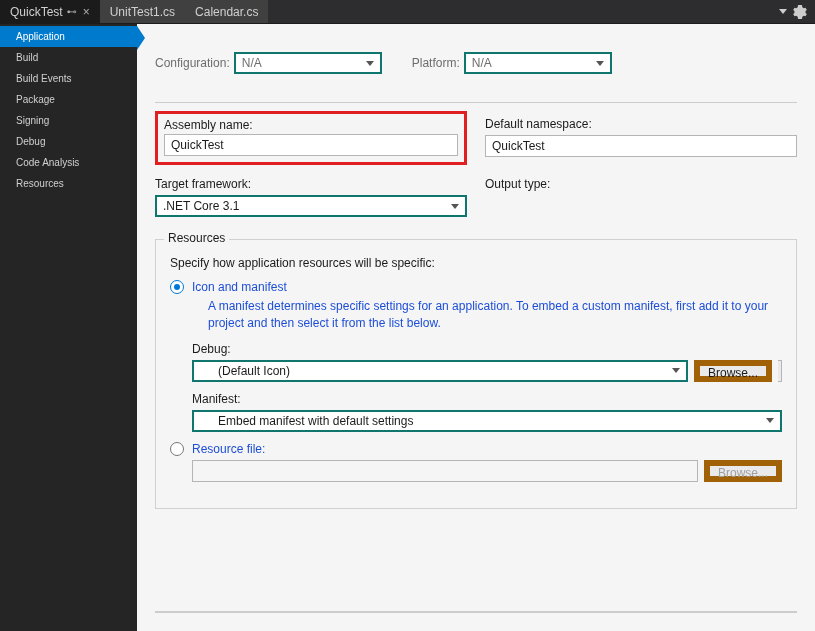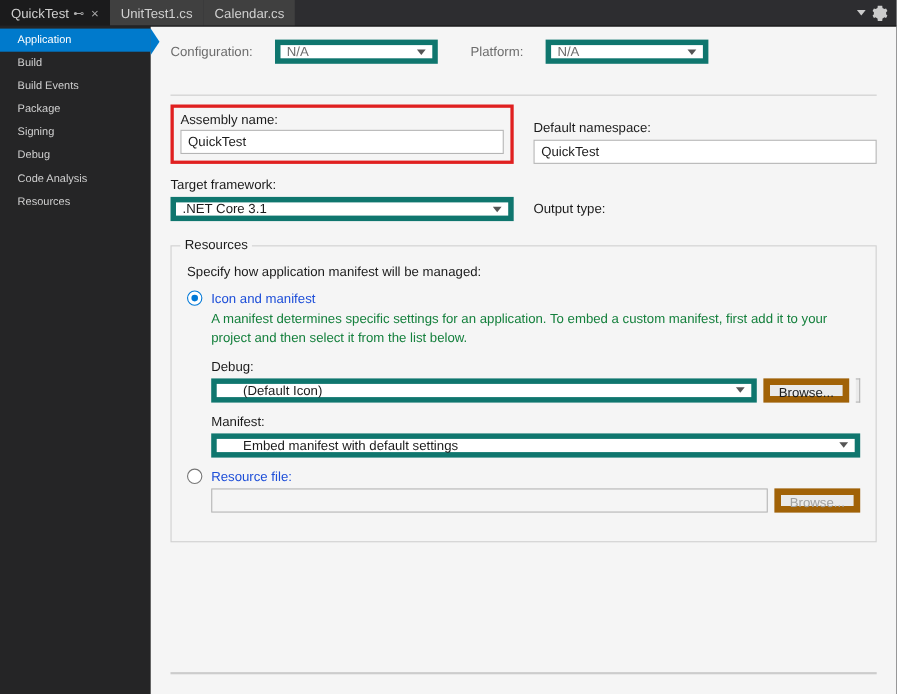--- a/index.html
+++ b/index.html
@@ -22,47 +22,47 @@
 
 
 .sidebar { width: 137px; background: #252526; display: flex; flex-direction: column; padding-top: 2px; }
 .side-item { padding: 5px 16px; color: #d0d0d0; cursor: pointer; font-size: 10px; }
 .side-item.active { background: #007acc; color: #fff; position: relative; }
 .side-item.active::after { content: ""; position: absolute; right: -8px; top: 0; bottom: 0; width: 0; height: 0; border-top: 12px solid transparent; border-bottom: 12px solid transparent; border-left: 8px solid #007acc; }
 
 
 .content { flex: 1; background: #f5f5f5; color: #1b1b1b; padding: 12px 18px 0 18px; display: flex; flex-direction: column; overflow: hidden; }
 .top-hr { border: none; border-top: 1px solid #ccc; margin: 28px 0 8px 0; }
-.row { display: flex; gap: 18px; margin-bottom: 6px; align-items: flex-end; }
+.row { display: flex; gap: 18px; margin-bottom: 6px; }
 .col { flex: 1; display: flex; flex-direction: column; }
 .lbl { color: #1b1b1b; margin-bottom: 4px; }
 .input-text { height: 22px; border: 1px solid #b5b5b5; background: #fff; padding: 0 6px; width: 100%; color: #1b1b1b; }
-.select { height: 22px; border: 5px solid #0f766e; background: #fff; padding: 0 6px; width: 100%; color: #1b1b1b; display:flex; align-items:center; justify-content:space-between; cursor:pointer;}
+.select { height: 22px; border: 2px solid #0f766e; background: #fff; padding: 0 6px; width: 100%; color: #1b1b1b; display:flex; align-items:center; justify-content:space-between; cursor:pointer;}
 .select.small { width: 148px; }
 .select .caret { width:0;height:0;border-left:4px solid transparent;border-right:4px solid transparent;border-top:5px solid #555;}
 .dim { color: #6d6d6d; }
 
 .cfg-row { display:flex; gap: 30px; align-items:center; }
-.cfg-group { display:flex; align-items:center; gap:20px;}
+.cfg-group { display:flex; align-items:center; gap:4px;margin-top:16px;}
 .cfg-lbl { color: #6d6d6d; }
 
 .highlight-box { border: 3px solid #e02020; padding: 4px 6px 6px 6px; margin-right: 0; }
 .highlight-box .lbl { margin-bottom: 2px; }
 
 
 .group-box { border: 1px solid #d0d0d0; margin-top: 16px; padding: 10px 14px 16px 14px; position: relative; }
 .group-title { position: absolute; top: -9px; left: 8px; background: #f5f5f5; padding: 0 4px; color: #1b1b1b; }
 .desc { margin: 6px 0 10px 0; color: #1b1b1b; }
 .radio-row { display:flex; align-items:center; gap:8px; margin-bottom:4px;}
 .radio { width:14px; height:14px; border:1px solid #777; border-radius:50%; display:inline-flex; align-items:center; justify-content:center; cursor:pointer; background:#fff;}
 .radio.checked { border-color:#0078d7;}
 .radio.checked::after { content:""; width:6px; height:6px; background:#0078d7; border-radius:50%; }
 .radio-label { color:#1d4ed8; cursor:pointer;}
 .indent { margin-left: 22px; }
-.res-desc { color:#15803d; line-height:1.4; margin-bottom:10px;}
+.res-desc { color:#1d4ed8; line-height:1.4; margin-bottom:10px;margin-left:16px;}
 .field-row { display:flex; align-items:center; gap:6px; margin-bottom:10px;}
 .field-row .select { flex:1;padding-left:24px; }
 .btn { height:22px; border:6px solid #a16207; background:#eaeaea; padding:0 8px; cursor:pointer; color:#1b1b1b;}
 .btn.disabled { color:#a0a0a0; cursor:default;}
 .input-text.disabled { background:#f5f5f5; color:#a0a0a0;}
 .sep-half { width:4px; height:22px; border:1px solid #b5b5b5; border-left:none; background:#eaeaea;}
 .bottom-hr { border:none; border-top:2px solid #ccc; margin-top:auto; margin-bottom:18px;}
 </style>
 </head>
 <body>
@@ -145,21 +145,21 @@
         </div>
       </div>
       <div class="col">
         <div class="lbl">Output type:</div>
       </div>
     </div>
 
 
     <div class="group-box">
       <span class="group-title">Resources</span>
-      <div class="desc">Specify how application manifest will be managed:</div>
+      <div class="desc">Specify how application resources will be specific:</div>
 
       <div class="radio-row">
         <span class="radio checked"></span>
         <span class="radio-label">Icon and manifest</span>
       </div>
       <div class="indent">
         <div class="res-desc">A manifest determines specific settings for an application. To embed a custom manifest, first add it to your project and then select it from the list below.</div>
 
         <div class="lbl">Debug:</div>
         <div class="field-row">

